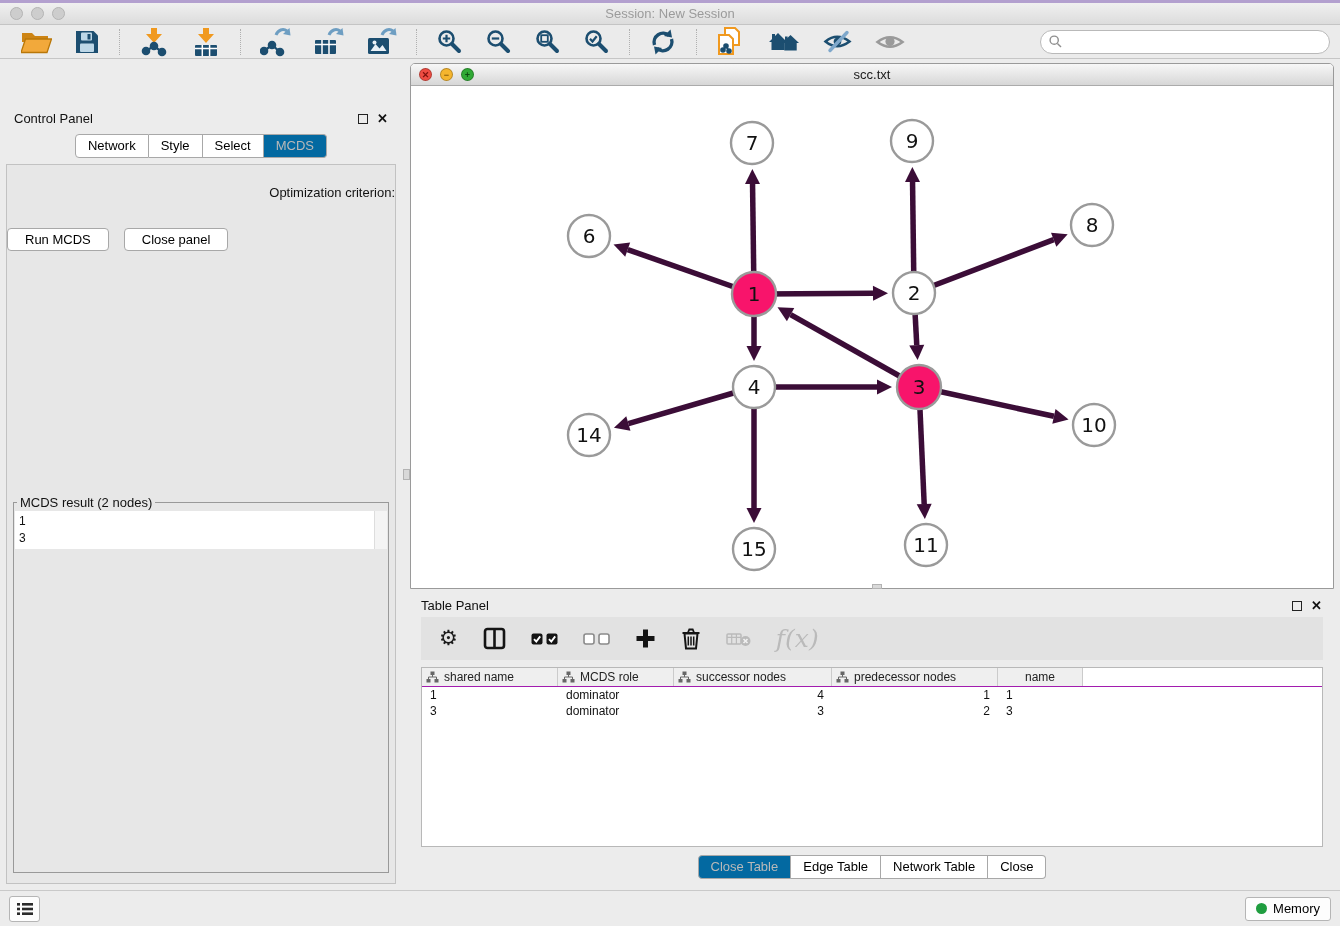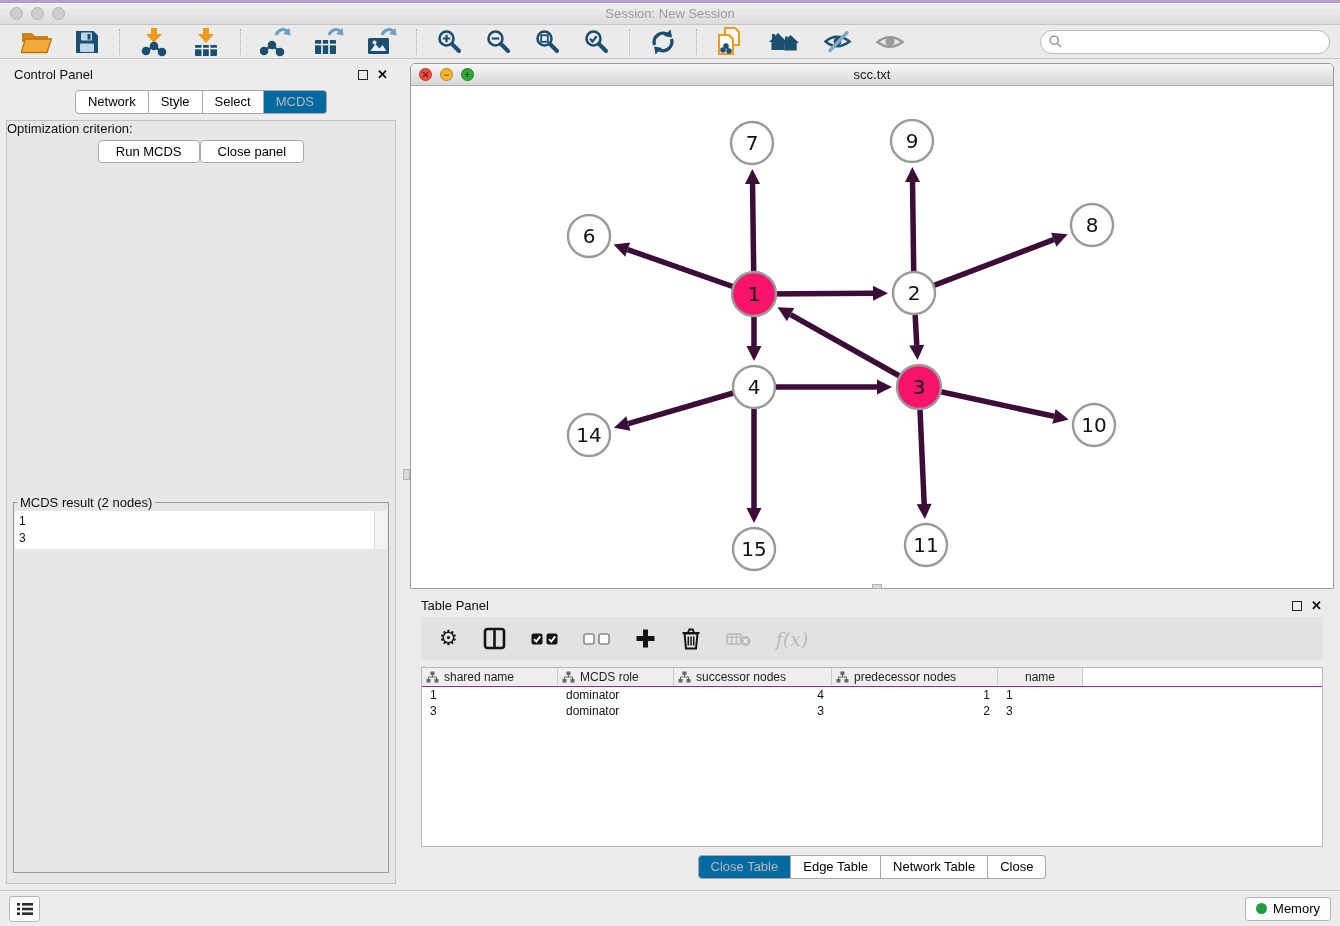--- a/index.html
+++ b/index.html
@@ -20,38 +20,38 @@
   .tb-sep { width:1px; height:26px; margin:0 8px; border-left:1px dotted #b0b0b0; }
   .tb-spacer { flex:1; }
   .searchbox { width:290px; height:24px; background:#fff; border:1px solid #b9b9b9; border-radius:12px; display:flex; align-items:center; padding:0 8px; }
   .searchbox input { border:none; outline:none; flex:1; font-size:13px; background:transparent; margin-left:5px; }
 
   
   .main { flex:1; display:flex; min-height:0; }
 
   
   .control-panel { width:402px; display:flex; flex-direction:column; padding-top:8px; }
-  .panel-head { display:flex; align-items:center; padding:0 14px 0 14px; }
+  .panel-head { display:flex; align-items:center; padding:0 14px 0 14px;margin-top:44px; }
   .panel-title { font-size:13px; color:#111; }
   .panel-head .head-btns { margin-left:auto; display:flex; gap:9px; align-items:center; }
   .float-btn { width:10px; height:10px; border:1.5px solid #222; background:transparent; }
   .close-btn { font-size:13px; font-weight:bold; color:#111; line-height:1; background:none; border:none; }
   .tabs-row { display:flex; justify-content:center; margin-top:8px; }
   .tab { font-size:13px; padding:3px 12px 4px; background:#fff; border:1px solid #a8a8a8; border-left:none; cursor:default; }
   .tab:first-child { border-left:1px solid #a8a8a8; border-radius:4px 0 0 4px; }
   .tab:last-child { border-radius:0 4px 4px 0; }
   .tab.active { background:#0369a1; color:#b9b9b9; }
   .cp-box { flex:1; margin:6px 6px 6px 6px; background:#e7e7e7; border:1px solid #c2c2c2; display:flex; flex-direction:column; min-height:0; }
-  .opt-label { text-align:left; font-size:13px; margin-top:0; }
+  .opt-label { text-align:right; font-size:13px; margin-top:20px; }
   .select { width:312px; height:23px; margin:9px auto 0; background:#fff; border:1px solid #a8a8a8; border-radius:4px; font-size:13px; display:flex; align-items:center; padding:0 6px 0 9px; position:relative; }
   .select .sel-arrows { margin-left:auto; display:flex; flex-direction:column; gap:1px; }
   .sel-arrows i { width:0; height:0; border-left:4px solid transparent; border-right:4px solid transparent; }
   .sel-arrows .up { border-bottom:5px solid #555; }
   .sel-arrows .down { border-top:5px solid #555; }
-  .btn-row { display:flex; justify-content:center; margin-top:4px; }
+  .btn-row { display:flex; gap:15px; margin-top:28px; }
   .push-btn { height:23px; padding:0 17px; background:#fff; border:1px solid #a8a8a8; border-radius:4px; font-size:13px; font-family:inherit; }
   .result-group { margin:auto 6px 10px; height:378px; border:1px solid #999; padding:1px; display:flex; flex-direction:column; }
   .result-group legend { font-size:13px; padding:0 3px; margin-left:2px; }
   .result-area { flex:1; background:#fff; display:flex; min-height:0; }
   .result-text { flex:1; font-size:12px; line-height:17px; padding:2px 4px; white-space:pre; }
   .result-scroll { width:13px; background:#f4f4f4; border-left:1px solid #ddd; }
 
   
   .splitter { width:8px; display:flex; align-items:flex-start; justify-content:center; }
   .v-handle { width:7px; height:11px; margin-top:410px; background:#d9d9d9; border:1px solid #b3b3b3; }
@@ -69,21 +69,21 @@
   .net-content { flex:1; overflow:hidden; }
   .h-handle { position:absolute; bottom:-1px; left:50%; width:10px; height:5px; background:#d9d9d9; border:1px solid #b3b3b3; }
 
   
   .table-panel { flex:1; display:flex; flex-direction:column; margin-top:4px; min-height:0; }
   .tp-head { display:flex; align-items:center; padding:5px 12px 2px 11px; }
   .tp-toolbar { margin:2px 11px 0; height:43px; background:#e2e2e2; display:flex; align-items:center; padding-left:18px; gap:25px; }
   .tt-btn { background:none; border:none; display:flex; align-items:center; padding:0; }
   .tt-btn.disabled { opacity:.55; }
   .gear-glyph { font-size:21px; line-height:1; color:#1b1b1b; font-family:"DejaVu Sans",sans-serif; }
-  .fx-glyph { font-family:"DejaVu Serif",serif; font-style:italic; font-size:19px; color:#9a9a9a; }
+  .fx-glyph { font-family:"DejaVu Serif",serif; font-style:italic; font-size:25px; color:#9a9a9a; }
   .data-table { margin:7px 11px 0; height:180px; background:#fff; border:1px solid #b8b8b8; overflow:hidden; }
   .thead { display:flex; height:19px; background:#efefef; border-bottom:1px solid #a21caf; }
   .th { display:flex; align-items:center; font-size:12px; color:#222; border-right:1px solid #cbcbcb; padding:0 4px; gap:5px; }
   .th.center { justify-content:center; }
   .th-fill { flex:1; background:#fff; border:none; }
   .trow { display:flex; height:16px; }
   .td { font-size:12px; line-height:16px; padding:0 8px; white-space:nowrap; overflow:hidden; }
   .td.right { text-align:right; }
   .tp-tabs { display:flex; justify-content:center; margin-top:8px; }
 

